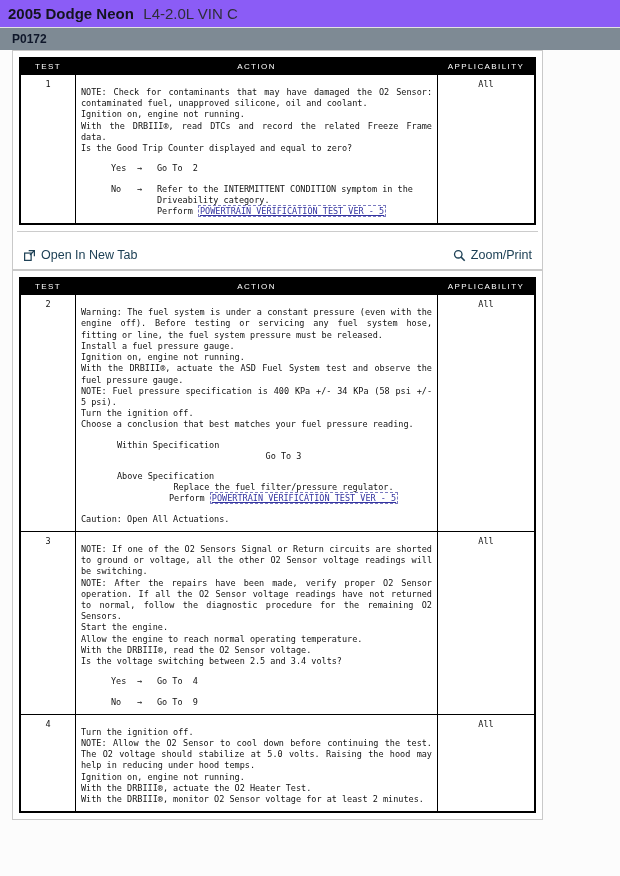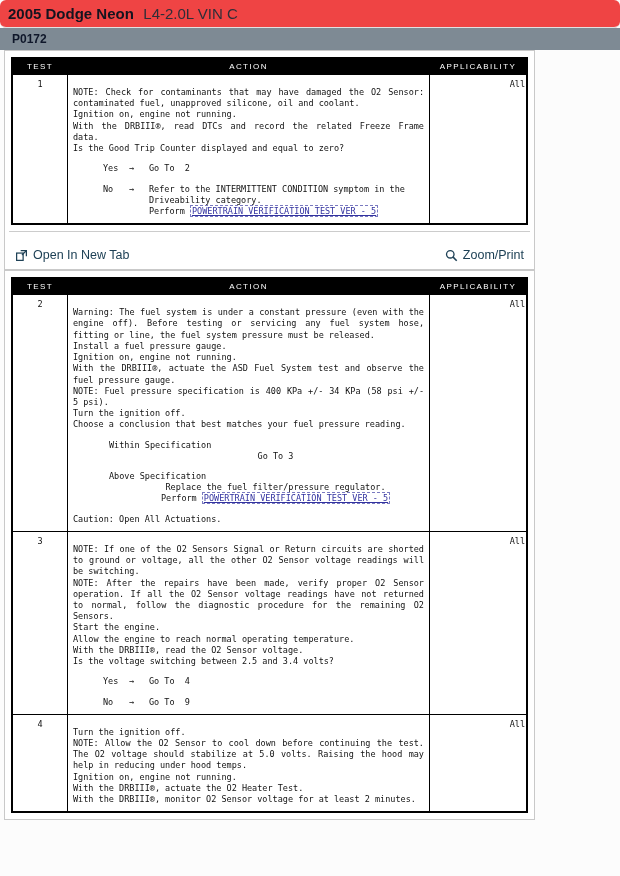--- a/index.html
+++ b/index.html
@@ -2,55 +2,54 @@
 <html><head>
 <meta charset="utf-8">
 <style>
   html, body { margin: 0; padding: 0; }
   body {
     width: 620px; height: 876px; overflow: hidden;
     background: #fcfcfc;
     font-family: "Liberation Sans", sans-serif;
   }
   .top-strip {
-    background: #ef4444;
+    background: #8b5cf6;
     padding: 5px 8px 4px 8px;
     border-bottom: 1px solid #e2e2e2;
-    border-radius: 6px;
   }
   .t-bold { font-weight: bold; font-size: 15px; color: #14141f; }
   .t-rest { font-size: 15px; color: #2e2e38; margin-left: 5px; }
   .dtc-bar {
     background: #7e8a94; color: #0f172a;
     font-weight: bold; font-size: 12px;
     padding: 4px 12px 4px 12px;
   }
   .section-label { margin: 38px 0 5px 9px; font-size: 12px; color: #1c1c1c; }
   .section-label.second { margin-top: 44px; }
   .card {
-    margin-left: 4px; width: 531px; box-sizing: border-box;
+    margin-left: 12px; width: 531px; box-sizing: border-box;
     background: #ffffff; border: 1px solid #c9c9c9; padding: 6px;
   }
   .diag-table { width: 100%; border-collapse: collapse; border: 2px solid #000; }
   .diag-table th {
     background: #000; color: #fff;
     font-size: 8px; font-weight: normal; letter-spacing: 1.4px;
     padding: 3px 2px; border: 1px solid #000;
     font-family: "Liberation Sans", sans-serif;
   }
   .col-test { width: 50px; }
   .col-appl { width: 92px; }
   .diag-table td {
     border: 1px solid #000; vertical-align: top;
     font-family: "DejaVu Sans Mono", monospace;
     font-size: 8.5px; line-height: 1.32; color: #111;
   }
   .cell-test { text-align: center; padding-top: 4px; font-size: 9px; }
   .cell-action { padding: 12px 5px 6px 5px; }
-  .cell-appl { text-align: right; padding-top: 4px; }
+  .cell-appl { text-align: center; padding-top: 4px; }
   .line { text-align: justify; }
   .sp { height: 9px; }
   .ind1 { padding-left: 36px; text-align: left; }
   .ind2 { padding-left: 54px; text-align: center; }
   .perform { padding-left: 76px; text-align: left; }
   .ans { display: flex; padding-left: 30px; }
   .ans-label { width: 26px; flex: none; }
   .ans-arrow { width: 20px; flex: none; }
   .ans-text { flex: 1; white-space: pre-wrap; text-align: left; }
   .ver-link {

